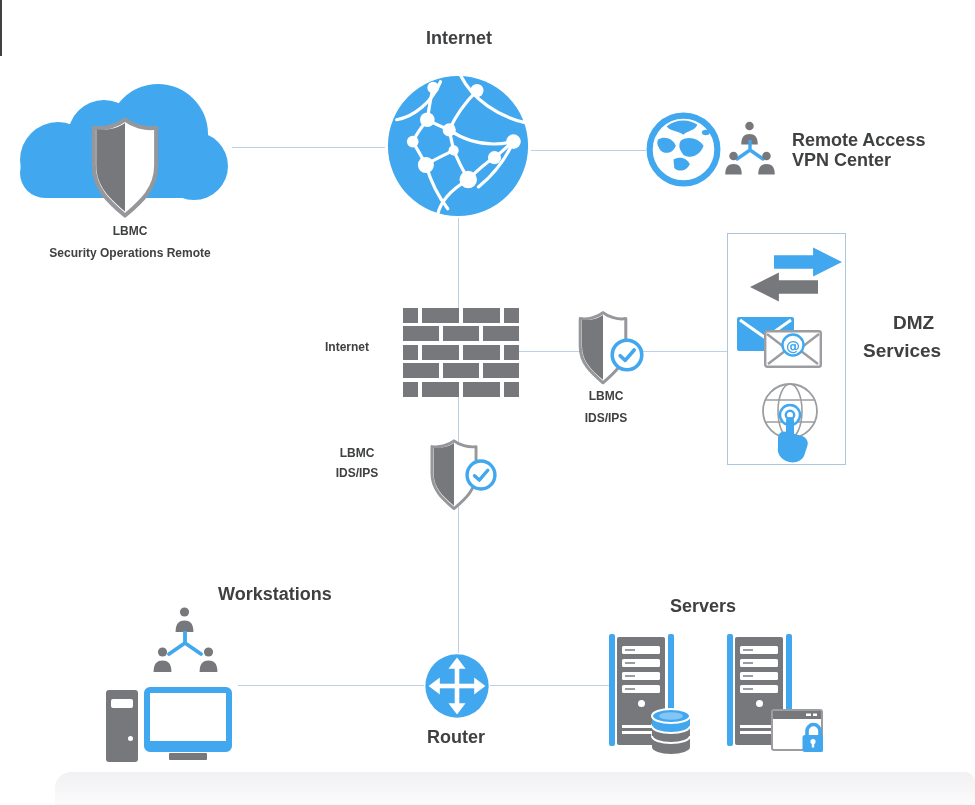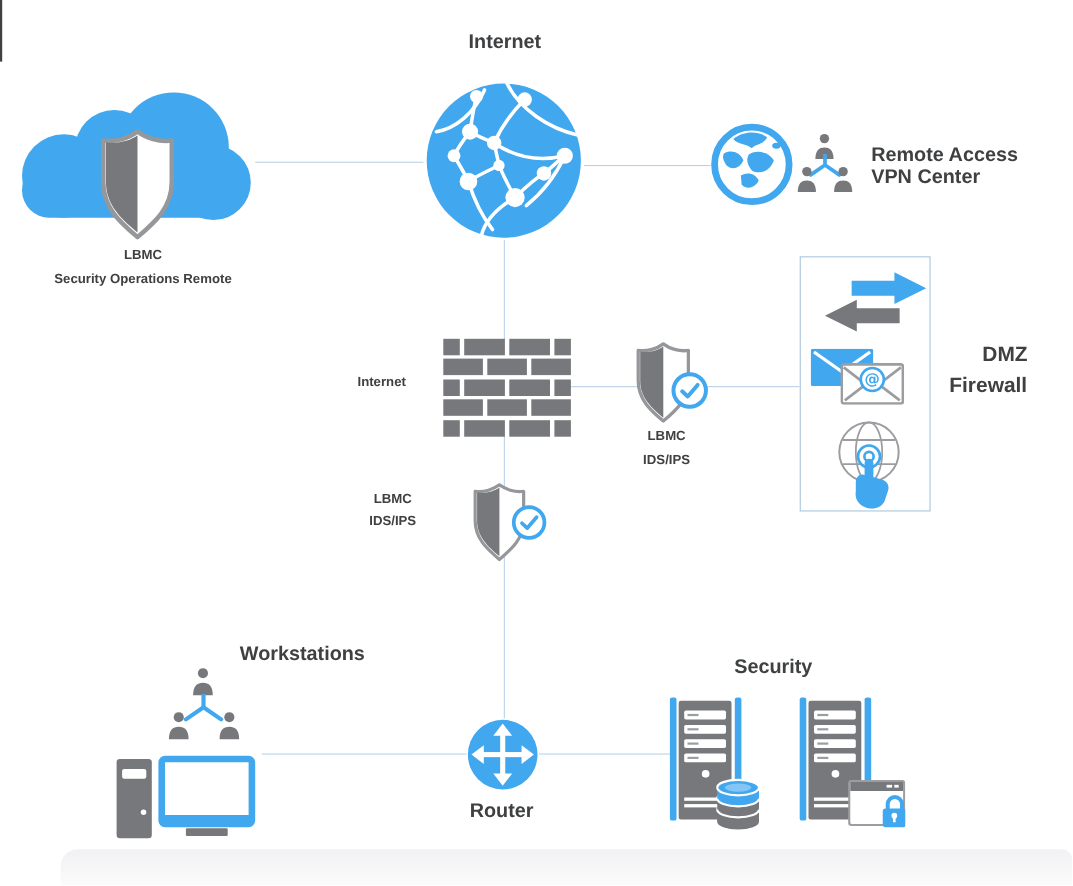--- a/index.html
+++ b/index.html
@@ -231,21 +231,21 @@
     <svg class="ic" style="left:760px;top:382px" width="60" height="84" viewBox="0 0 60 84">
       <circle cx="30" cy="29" r="27" fill="#fff" class="sg" stroke-width="1.8"></circle>
       <ellipse cx="30" cy="29" rx="12" ry="27" class="nf sg" stroke-width="1.6"></ellipse>
       <path d="M6 18 H54 M6 40 H54" class="nf sg" stroke-width="1.6"></path>
       <circle cx="30" cy="33" r="10" fill="#fff" class="sb" stroke-width="2.4"></circle>
       <circle cx="30" cy="33" r="4.2" fill="#fff" class="sb" stroke-width="2.4"></circle>
       <rect x="26" y="35" width="8" height="24" rx="4" class="fb"></rect>
       <path d="M18 57 C18 51 22 48 27 50 L42 54 C47 56 49 60 47 65 L44 74 C41 80 33 82 26 79 C20 76 17 71 18 65 Z" class="fb"></path>
     </svg>
     <div class="lbl s19" style="left:893px;top:311px">DMZ</div>
-    <div class="lbl s19" style="left:863px;top:339px">Firewall</div>
+    <div class="lbl s19" style="left:863px;top:339px">Services</div>
   </div>
 
   <div class="abs" style="left:0;top:0;width:0;height:0">
     <div class="lbl c s17" style="left:357px;top:446px">LBMC</div>
     <div class="lbl c s17" style="left:357px;top:466px">IDS/IPS</div>
     <svg class="ic" style="left:425px;top:437px" width="58" height="76">
         <use href="#sym-shield"></use>
       </svg>
     <svg class="ic" style="left:464px;top:458px" width="34" height="34">
         <use href="#sym-check"></use>
@@ -281,21 +281,21 @@
     <div class="lbl s18" style="left:218px;top:584px">Workstations</div>
     <div class="tower">
         <div class="slot"></div>
         <div class="dot"></div>
       </div>
     <div class="monitor"></div>
     <div class="monitor-stand"></div>
   </div>
 
   <div class="abs" style="left:0;top:0;width:0;height:0">
-    <div class="lbl c s18" style="left:703px;top:596px">Security</div>
+    <div class="lbl c s18" style="left:703px;top:596px">Servers</div>
 
     <div class="server" style="left:609px;top:634px">
       <div class="bar lft"></div>
       <div class="body">
         <div class="slot">
             <i></i>
           </div>
           <div class="slot">
             <i></i>
           </div>

